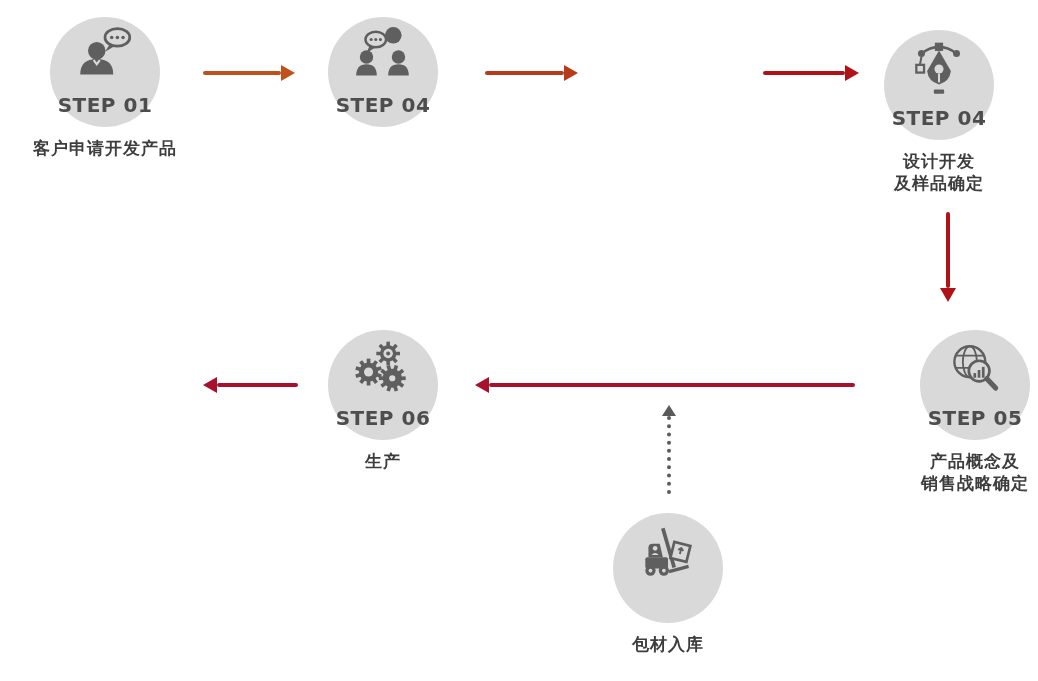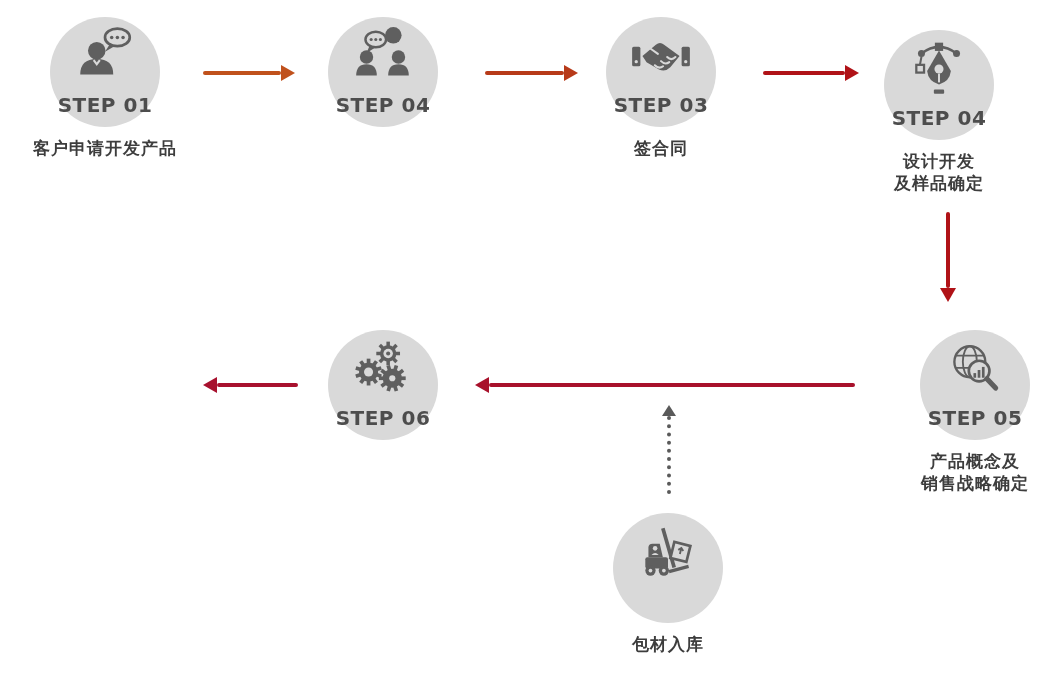--- a/index.html
+++ b/index.html
@@ -107,41 +107,20 @@
           <circle cx="16" cy="32" r="6.5" fill="currentColor"></circle>
           <path d="M6 50 Q6 39 16 39 Q26 39 26 50 Z" fill="currentColor"></path>
           <circle cx="47" cy="32" r="6.5" fill="currentColor"></circle>
           <path d="M37 50 Q37 39 47 39 Q57 39 57 50 Z" fill="currentColor"></path>
         </svg>
       </span>
       <div class="step-label">STEP 04</div>
     </div>
   </div>
 
-  <div class="node" id="node-3">
-    <div class="circle">
-      <span class="icon">
-        <svg viewBox="0 0 64 64">
-          <rect x="4" y="22" width="8" height="19" rx="1.5" fill="currentColor"></rect>
-          <circle cx="8" cy="36.5" r="1.6" fill="var(--circle-bg)"></circle>
-          <rect x="52" y="22" width="8" height="19" rx="1.5" fill="currentColor"></rect>
-          <circle cx="56" cy="36.5" r="1.6" fill="var(--circle-bg)"></circle>
-          <path d="M14 31 L27 20 Q31 17 35 20 L50 31 L41 42 Q36 47 30 44 L18 37 Z" fill="currentColor"></path>
-          <path d="M26 40 q4 4 8 1" fill="none" stroke="var(--circle-bg)" stroke-width="2" stroke-linecap="round"></path>
-          <path d="M32 36 q4 4 8 1" fill="none" stroke="var(--circle-bg)" stroke-width="2" stroke-linecap="round"></path>
-          <path d="M38 32 q4 4 8 0" fill="none" stroke="var(--circle-bg)" stroke-width="2" stroke-linecap="round"></path>
-          <path d="M22 24 l7 5" stroke="var(--circle-bg)" stroke-width="2" stroke-linecap="round"></path>
-        </svg>
-      </span>
-      <div class="step-label">STEP 03</div>
-    </div>
-    <div class="caption">
-      <div>签合同</div>
-    </div>
-  </div>
 
   <div class="node" id="node-4">
     <div class="circle">
       <span class="icon">
         <svg viewBox="0 0 64 64">
           <path d="M15 16 Q32 3 49 16" fill="none" stroke="currentColor" stroke-width="2.6"></path>
           <circle cx="15" cy="16" r="3.4" fill="currentColor"></circle>
           <circle cx="49" cy="16" r="3.4" fill="currentColor"></circle>
           <rect x="28" y="5.5" width="8" height="8" fill="currentColor"></rect>
           <path d="M15 19 L13.5 27" stroke="currentColor" stroke-width="2"></path>
@@ -224,20 +203,23 @@
             <rect x="-1.8" y="-13" width="3.6" height="5.2" transform="rotate(270)"></rect>
             <rect x="-1.8" y="-13" width="3.6" height="5.2" transform="rotate(306)"></rect>
             <rect x="-1.8" y="-13" width="3.6" height="5.2" transform="rotate(342)"></rect>
             <circle r="9.3" fill="currentColor"></circle>
             <circle r="3" fill="var(--circle-bg)"></circle>
           </g>
         </svg>
       </span>
       <div class="step-label">STEP 06</div>
     </div>
+    <div class="caption">
+      <div>生产</div>
+    </div>
   </div>
 
 
   <div class="node" id="node-8">
     <div class="circle">
       <span class="icon">
         <svg viewBox="0 0 64 64">
           <path d="M27 8 L38 46" stroke="currentColor" stroke-width="3.6"></path>
           <g transform="rotate(14 44 31)">
             <rect x="36" y="23" width="16" height="16" fill="var(--circle-bg)" stroke="currentColor" stroke-width="2.6"></rect>

